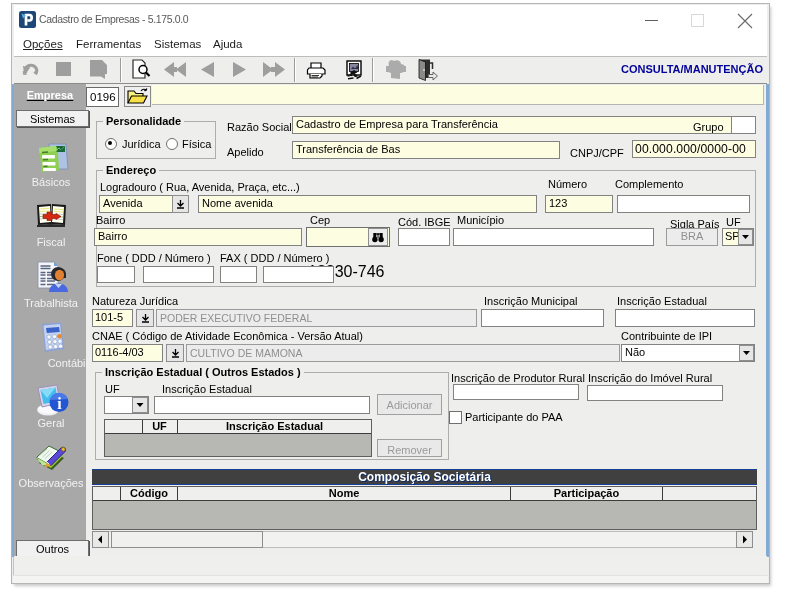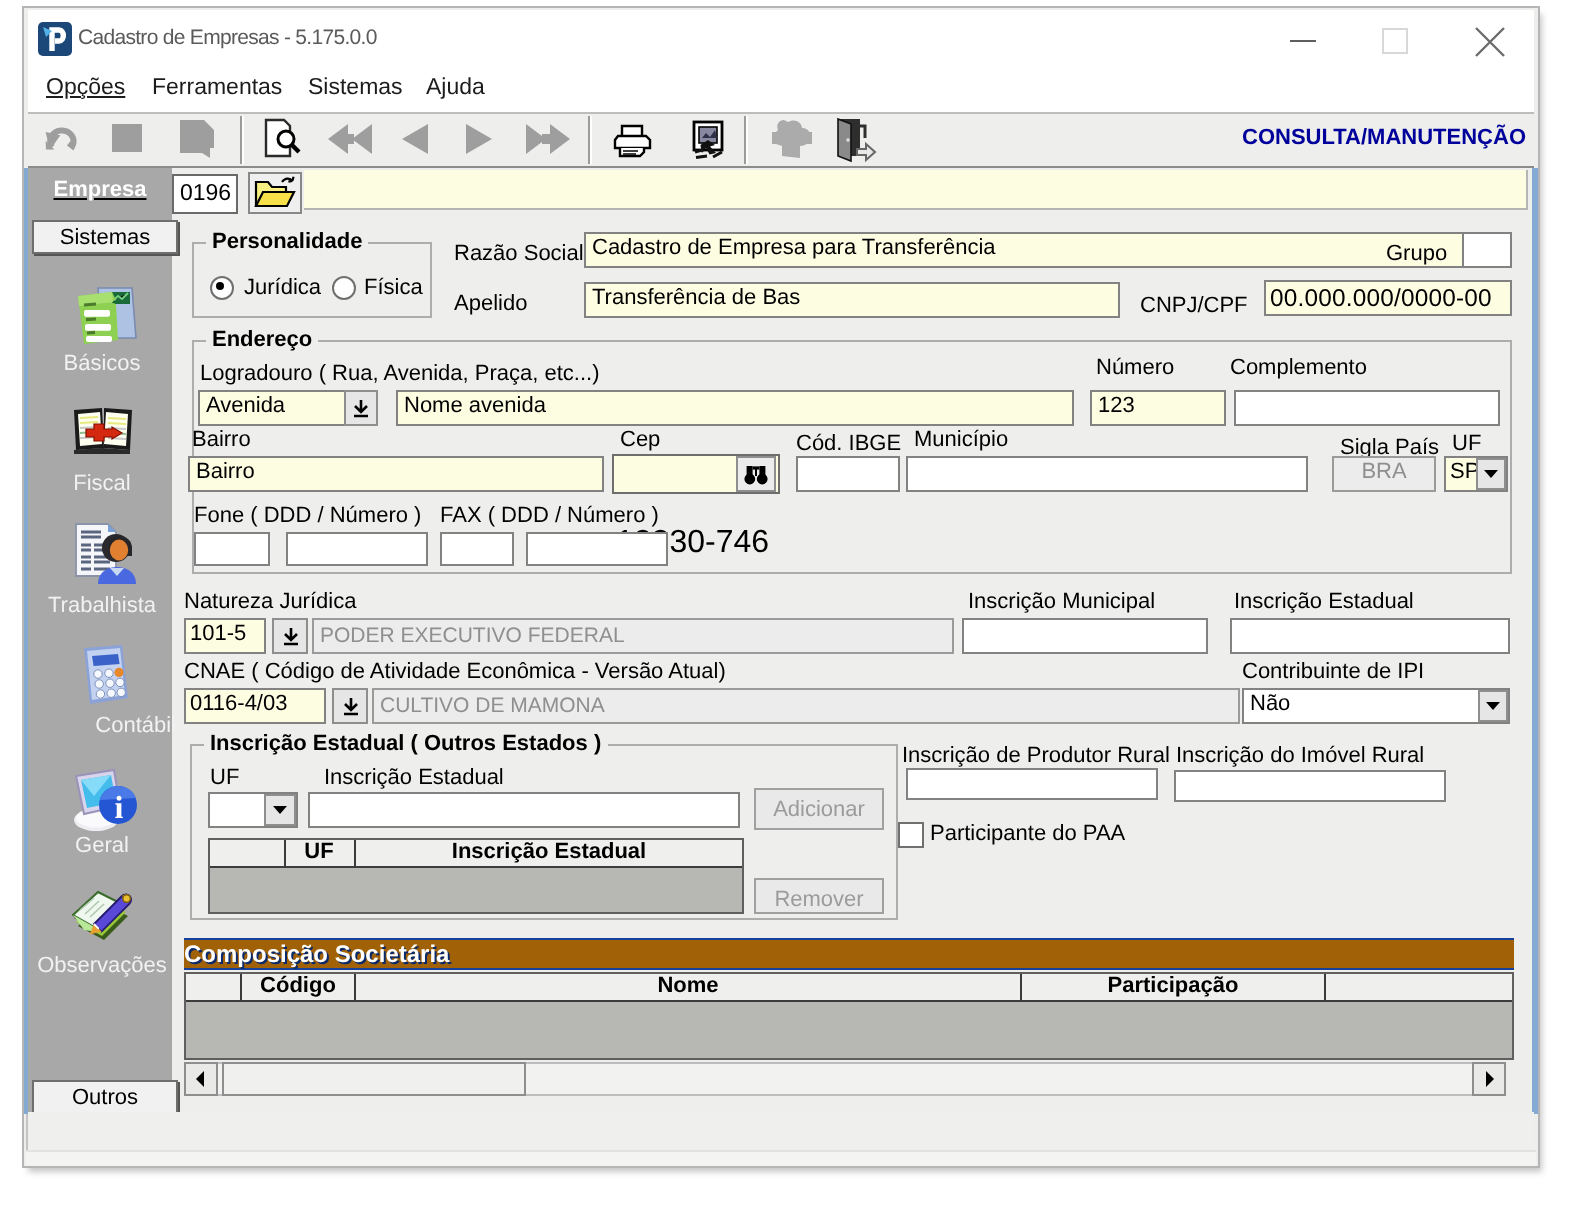--- a/index.html
+++ b/index.html
@@ -313,21 +313,21 @@
  <div class="abs" style="left:142px;top:420px;width:35px;text-align:center;font-weight:bold;font-size:11px;">UF</div>
  <div class="abs" style="left:178px;top:420px;width:193px;text-align:center;font-weight:bold;font-size:11px;">Inscrição Estadual</div>
 
  <div class="lbl" style="left:451px;top:372px;">Inscrição de Produtor Rural</div>
  <div class="wfld" style="left:453px;top:384px;width:126px;height:16px;"></div>
  <div class="lbl" style="left:588px;top:372px;">Inscrição do Imóvel Rural</div>
  <div class="wfld" style="left:587px;top:385px;width:136px;height:16px;"></div>
  <div class="abs" style="left:449px;top:411px;width:11px;height:11px;border:1px solid #707070;background:#fff;"></div>
  <div class="lbl" style="left:465px;top:411px;">Participante do PAA</div>
 
- <div class="abs" style="left:92px;top:469px;width:665px;height:16px;background:#a16207;border-top:1px solid #16419a;border-bottom:1px solid #16419a;text-align:left;box-sizing:border-box;"><span style="color:#fff;font-weight:bold;font-size:12px;line-height:15px;text-shadow:1px 1px 0 #0a2a6b;">Composição Societária</span></div>
+ <div class="abs" style="left:92px;top:469px;width:665px;height:16px;background:#404040;border-top:1px solid #16419a;border-bottom:1px solid #16419a;text-align:center;box-sizing:border-box;"><span style="color:#fff;font-weight:bold;font-size:12px;line-height:15px;text-shadow:1px 1px 0 #0a2a6b;">Composição Societária</span></div>
 
  <div class="abs" style="left:92px;top:486px;width:665px;height:44px;border:1px solid #5f5f5f;box-sizing:border-box;background:#b7b7b4;"></div>
  <div class="abs" style="left:93px;top:487px;width:663px;height:13px;background:#efefed;border-bottom:1px solid #3c3c3c;"></div>
  <div class="abs" style="left:120px;top:487px;width:1px;height:13px;background:#3c3c3c;"></div>
  <div class="abs" style="left:177px;top:487px;width:1px;height:13px;background:#3c3c3c;"></div>
  <div class="abs" style="left:510px;top:487px;width:1px;height:13px;background:#3c3c3c;"></div>
  <div class="abs" style="left:662px;top:487px;width:1px;height:13px;background:#3c3c3c;"></div>
  <div class="abs" style="left:121px;top:487px;width:56px;text-align:center;font-weight:bold;font-size:11px;">Código</div>
  <div class="abs" style="left:178px;top:487px;width:332px;text-align:center;font-weight:bold;font-size:11px;">Nome</div>
  <div class="abs" style="left:511px;top:487px;width:151px;text-align:center;font-weight:bold;font-size:11px;">Participação</div>

